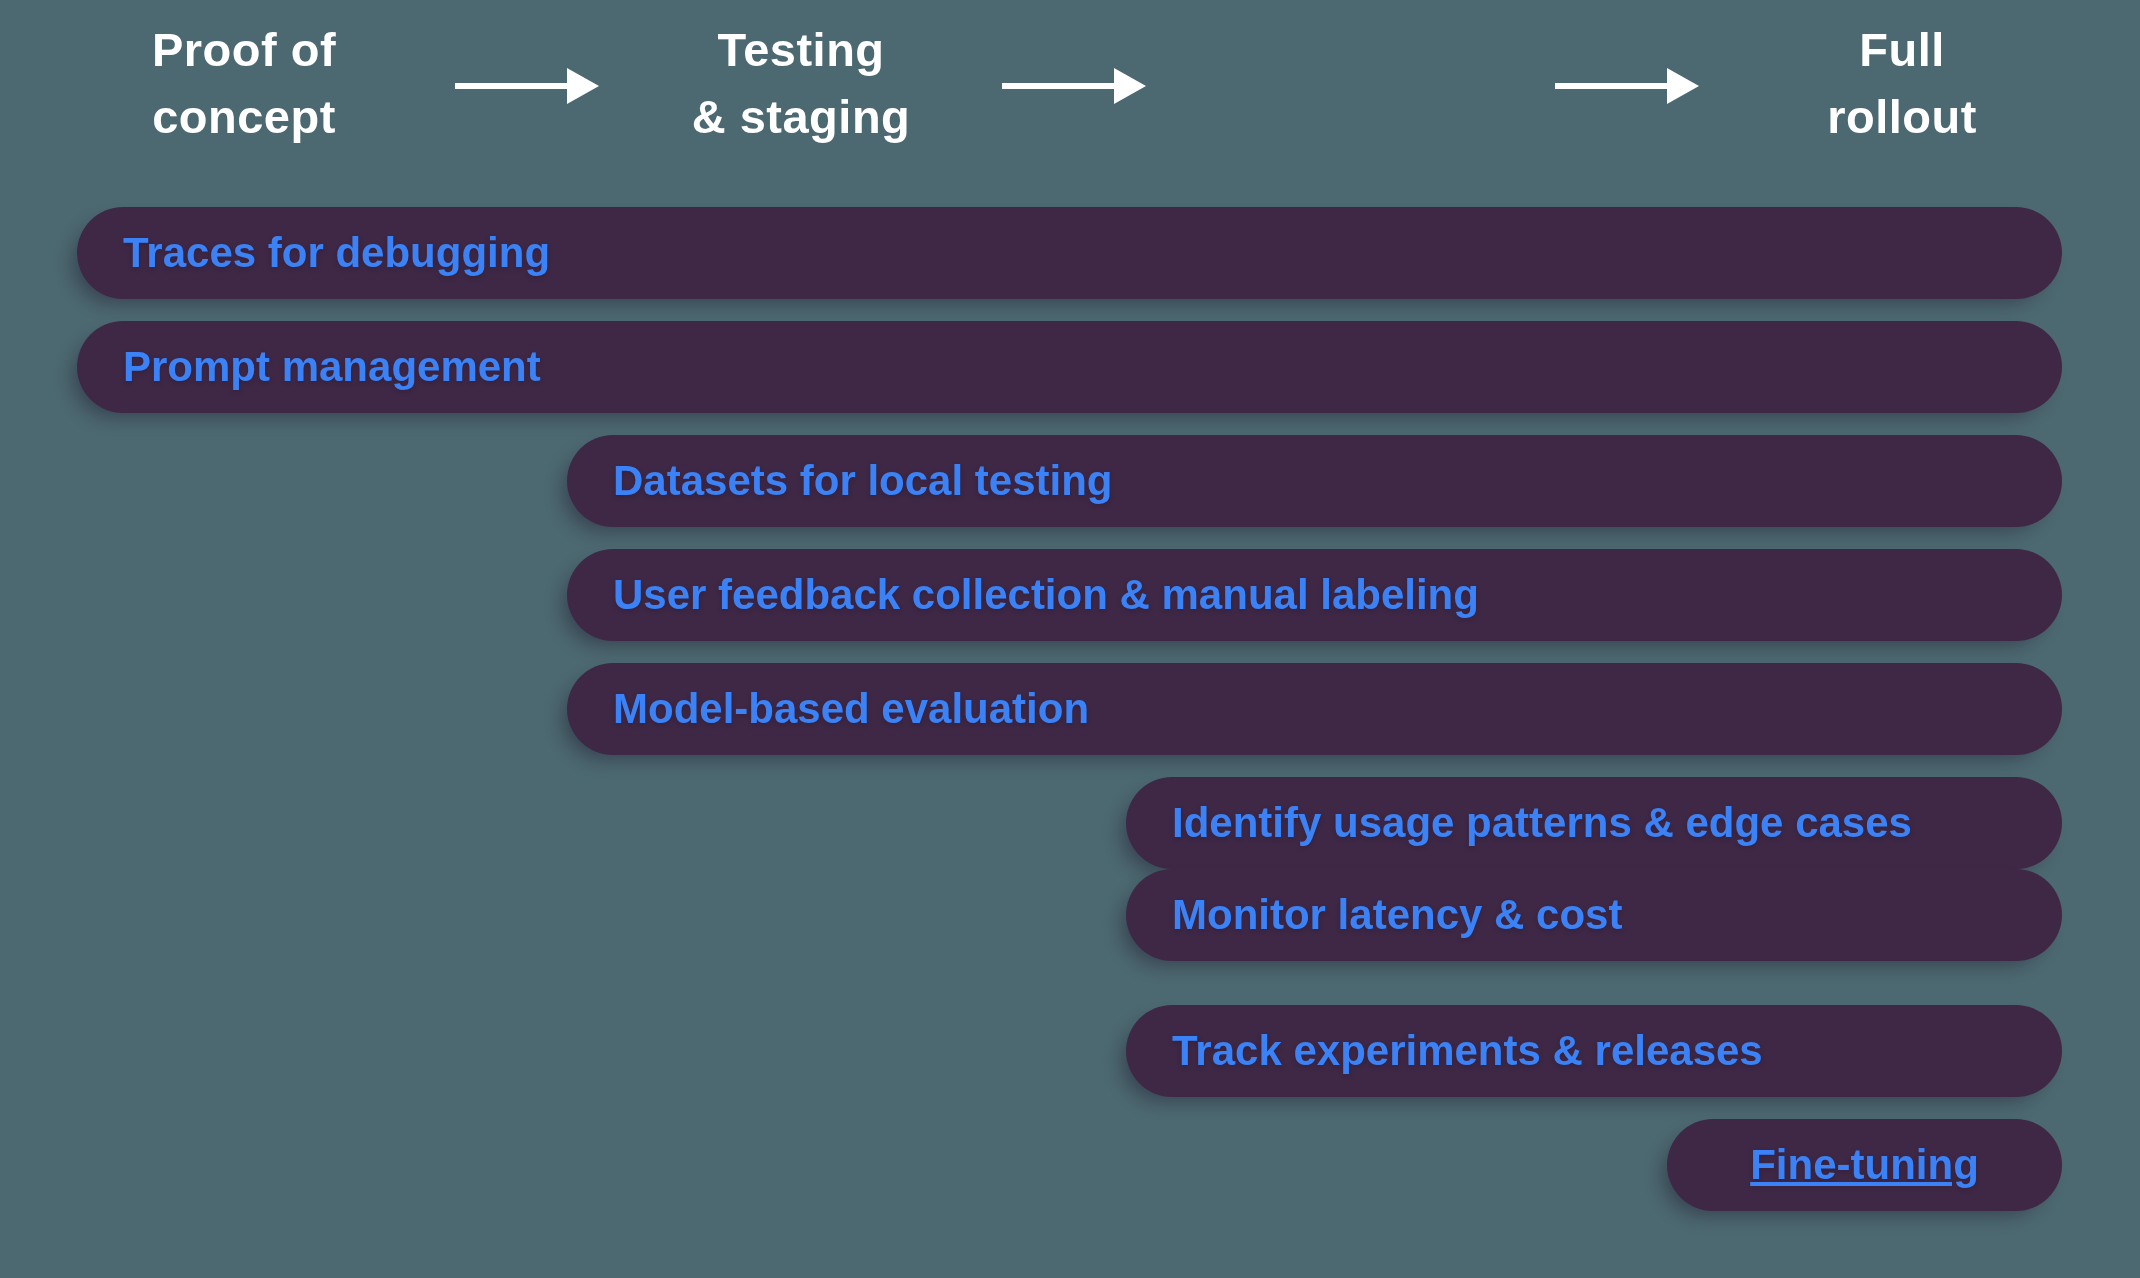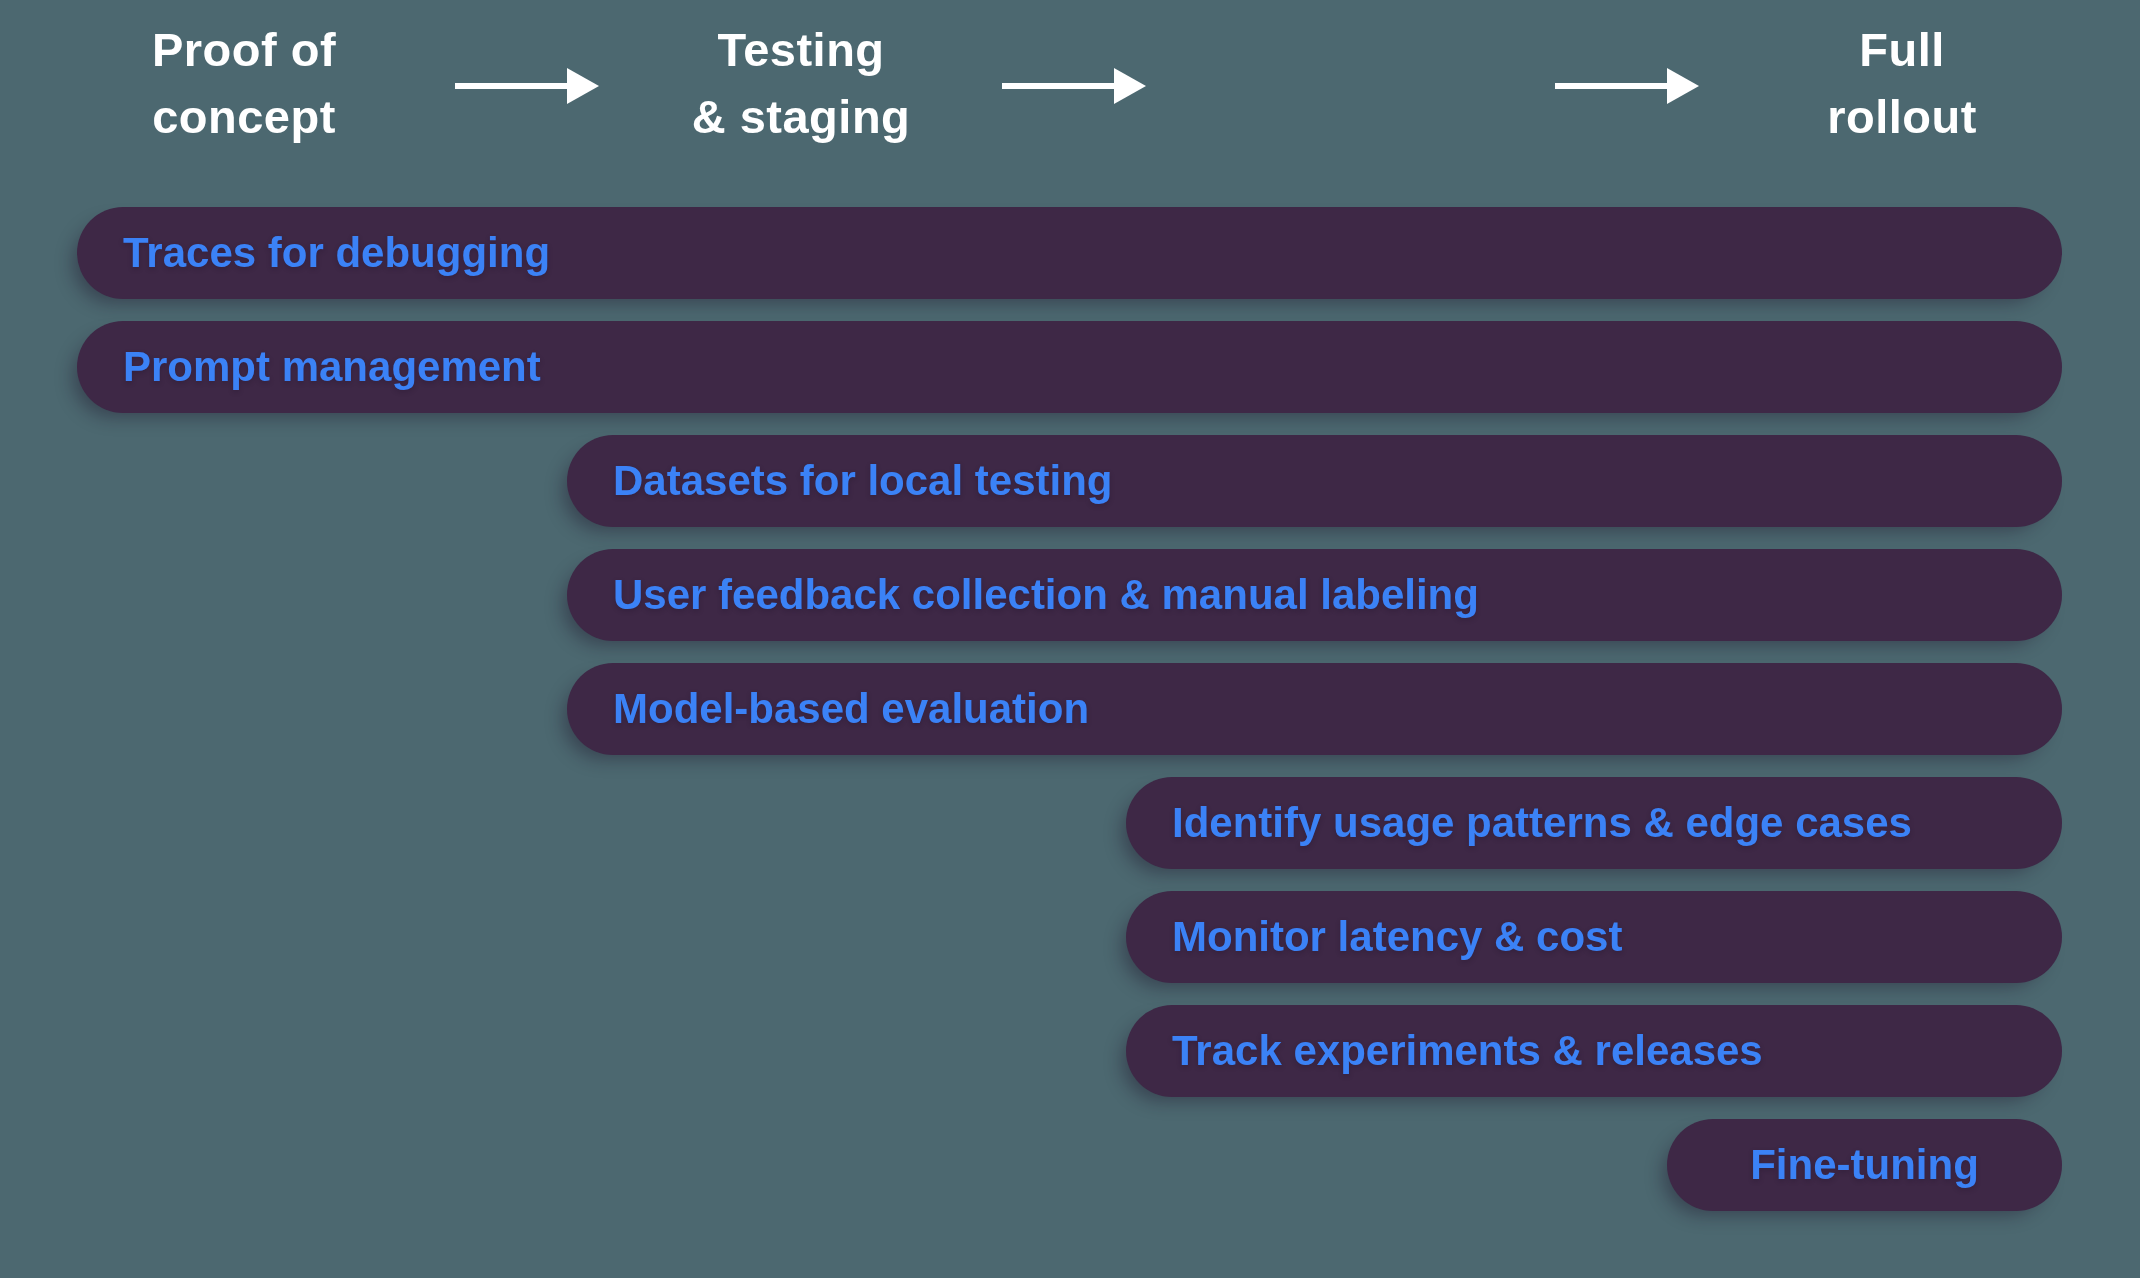--- a/index.html
+++ b/index.html
@@ -27,23 +27,23 @@
     position:absolute;height:92px;
     background:#3e2846;
     border-radius:46px;
     box-shadow:-10px 10px 18px -6px rgba(28,14,38,0.40);
     display:flex;align-items:center;
     color:#3b82f6;font-size:42px;font-weight:700;
     padding-left:46px;box-sizing:border-box;
     white-space:nowrap;
     text-shadow:0 2px 5px rgba(30,15,40,0.30);
   }
-  .bar.centered{justify-content:center;padding-left:0;}
+  .bar.centered{justify-content:center;padding-left:0;text-decoration:underline;}
   .r0{top:207px}.r1{top:321px}.r2{top:435px}.r3{top:549px}.r4{top:663px}
-  .r5{top:777px}.r6{top:891px}.r7{top:1005px}.r8{top:1119px}
+  .r5{top:777px}.r6{top:869px}.r7{top:1005px}.r8{top:1119px}
   .g1{left:77px;width:1985px}
   .g2{left:567px;width:1495px}
   .g3{left:1126px;width:936px}
   .g4{left:1667px;width:395px}
 </style>
 </head>
 <body>
 
 <div>
 

